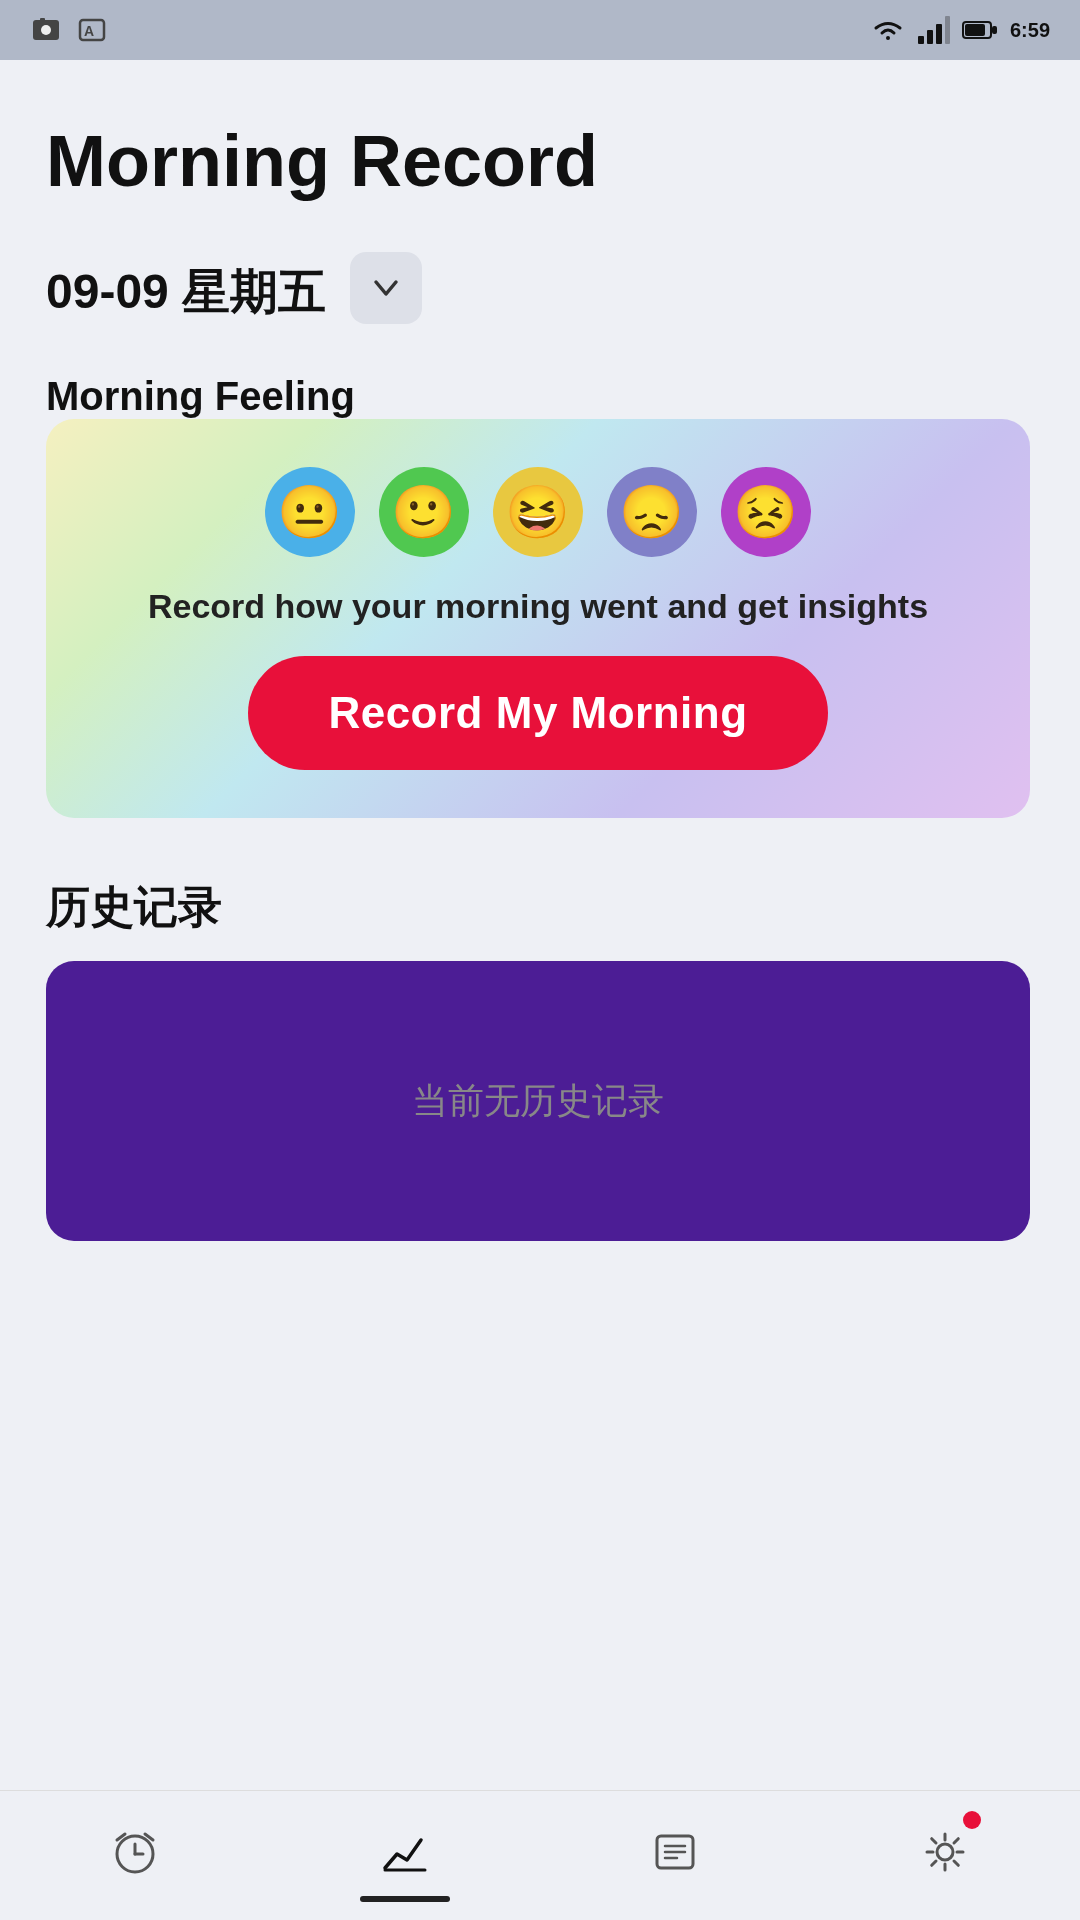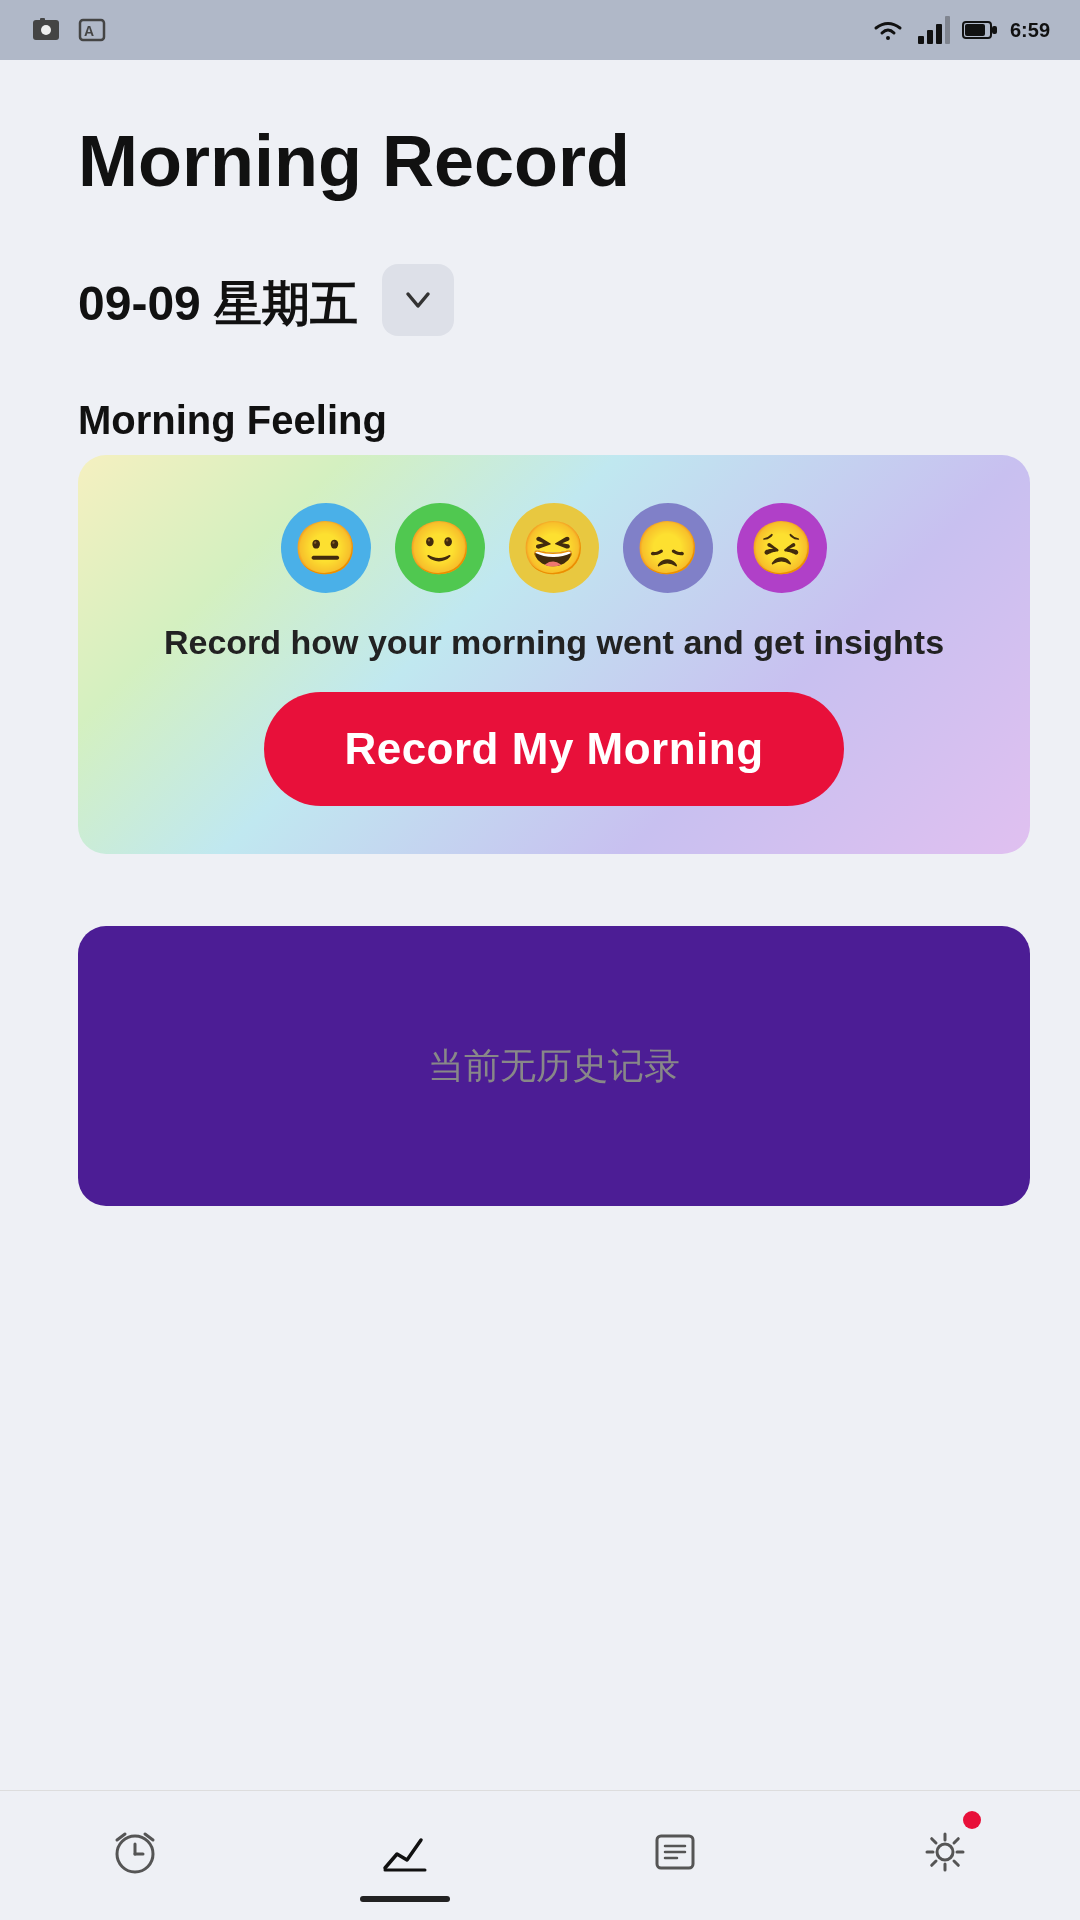--- a/index.html
+++ b/index.html
@@ -40,24 +40,24 @@
       width: 32px;
       height: 32px;
       display: flex;
       align-items: center;
       justify-content: center;
     }
 
     
     .content {
       flex: 1;
-      padding: 60px 50px 20px 78px;
+      padding: 60px 50px 20px 46px;
       display: flex;
       flex-direction: column;
-      gap: 12px;
+      gap: 0;
     }
 
     .page-title {
       font-size: 72px;
       font-weight: 800;
       color: #111;
       margin-bottom: 50px;
     }
 
     .date-row {
@@ -285,20 +285,21 @@
       <div class="emoji-face neutral" title="Neutral">😐</div>
       <div class="emoji-face happy" title="Happy">🙂</div>
       <div class="emoji-face laugh" title="Very Happy">😆</div>
       <div class="emoji-face sad" title="Sad">😞</div>
       <div class="emoji-face angry" title="Angry">😣</div>
     </div>
     <div class="feeling-description">Record how your morning went and get insights</div>
     <button class="record-btn">Record My Morning</button>
   </div>
 
+  <div class="history-title">历史记录</div>
 
   <div class="history-card">
     <span class="history-empty">当前无历史记录</span>
   </div>
 
 </div>
 
 <div class="bottom-nav">
   <div class="nav-item">
     <span class="nav-icon">

